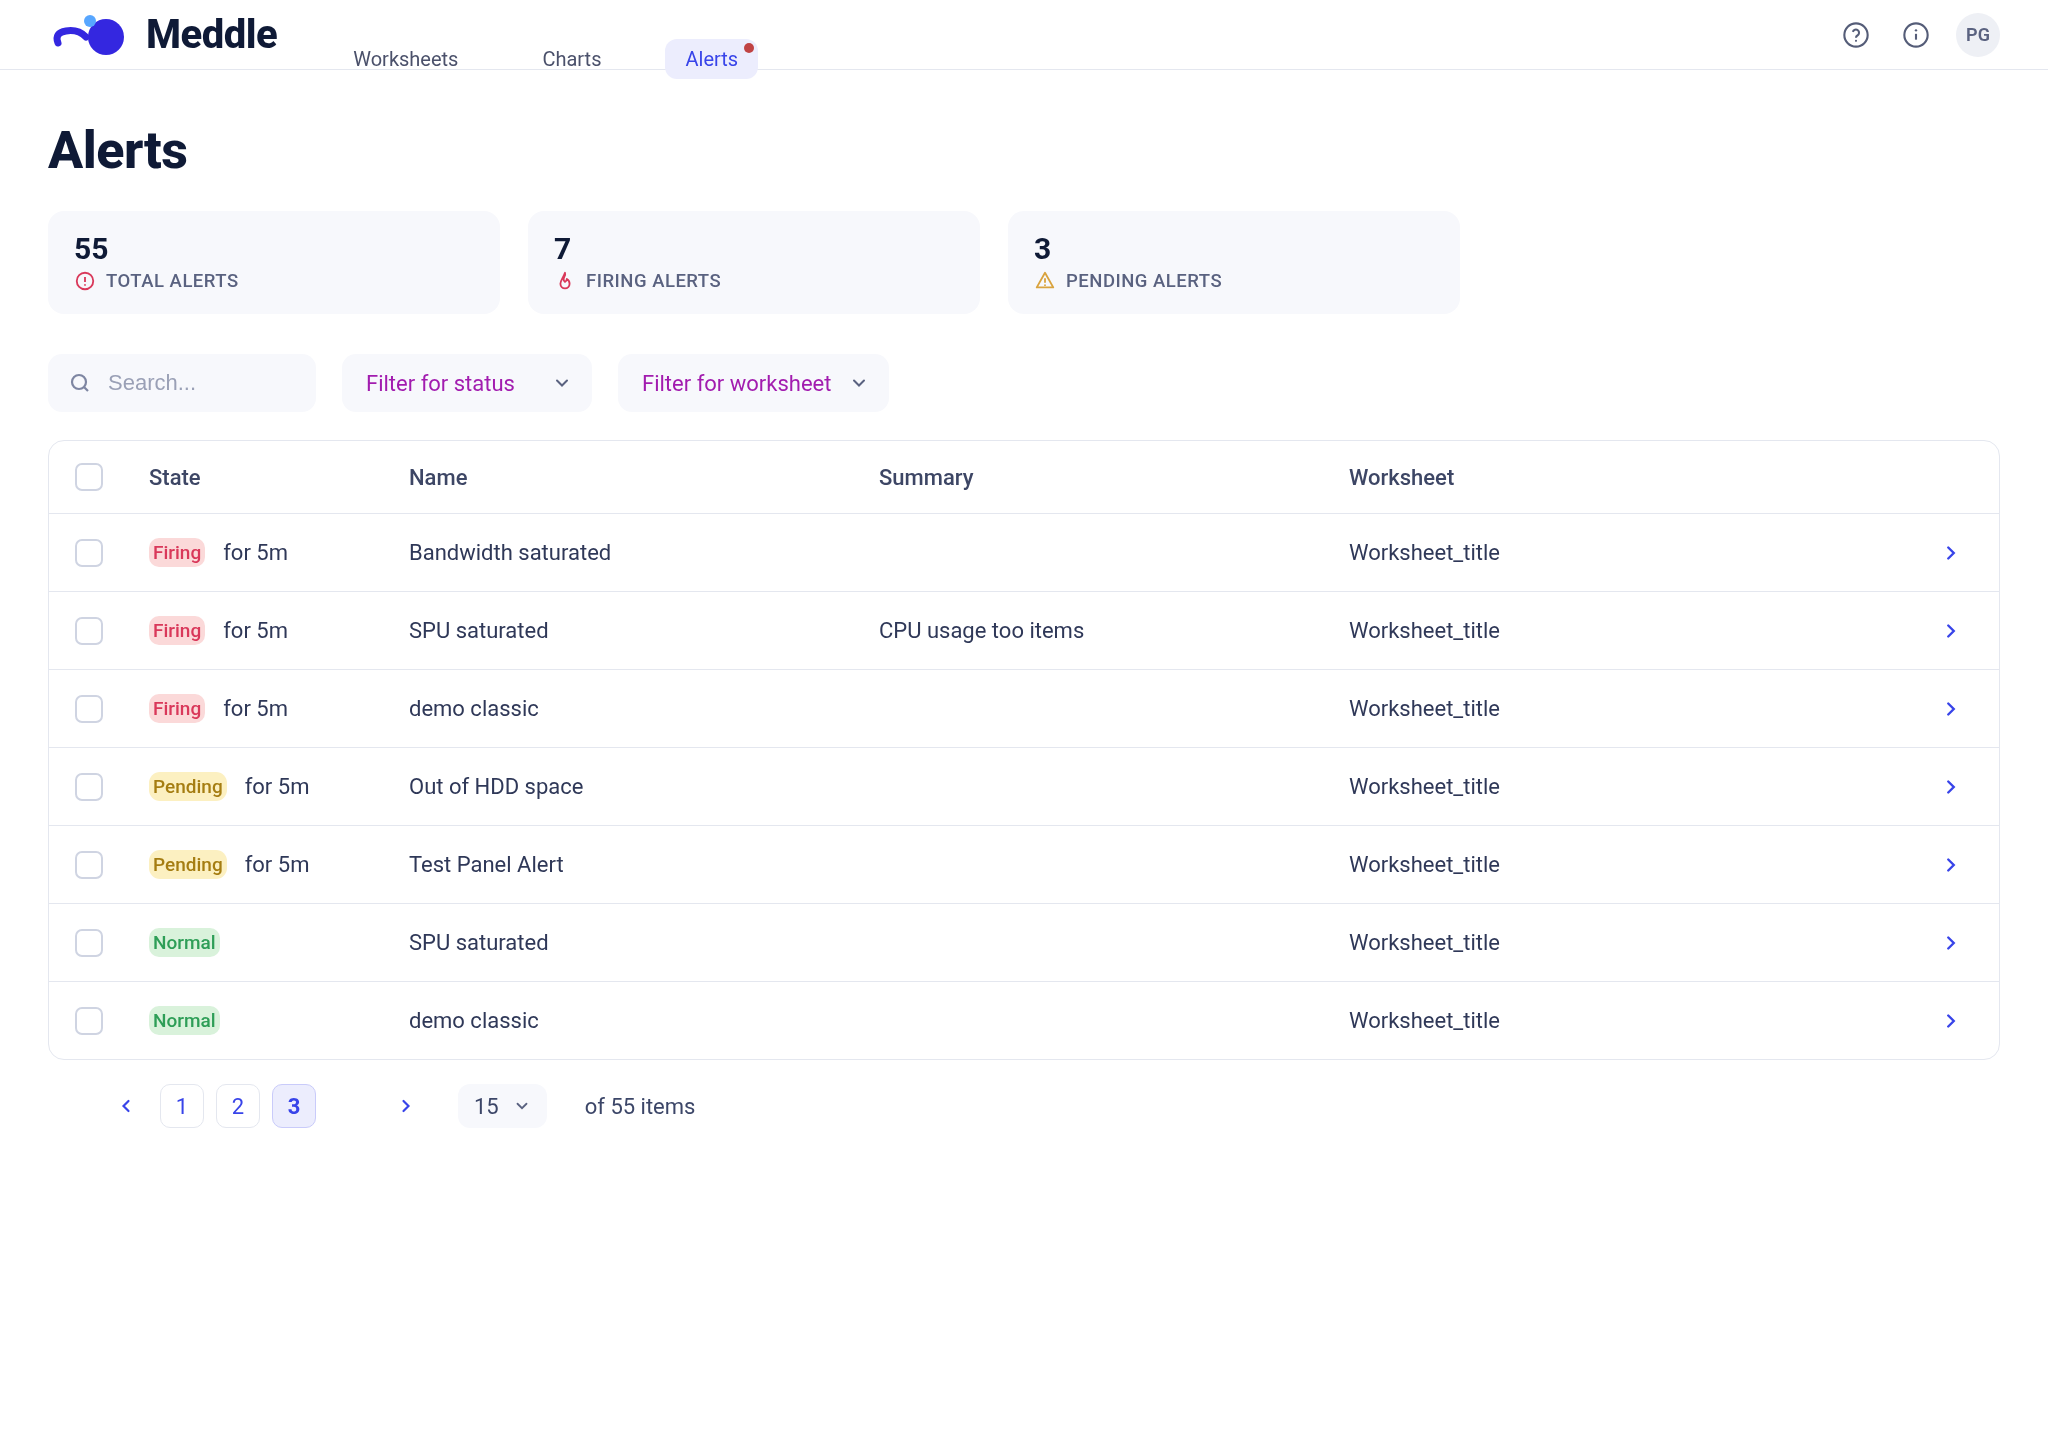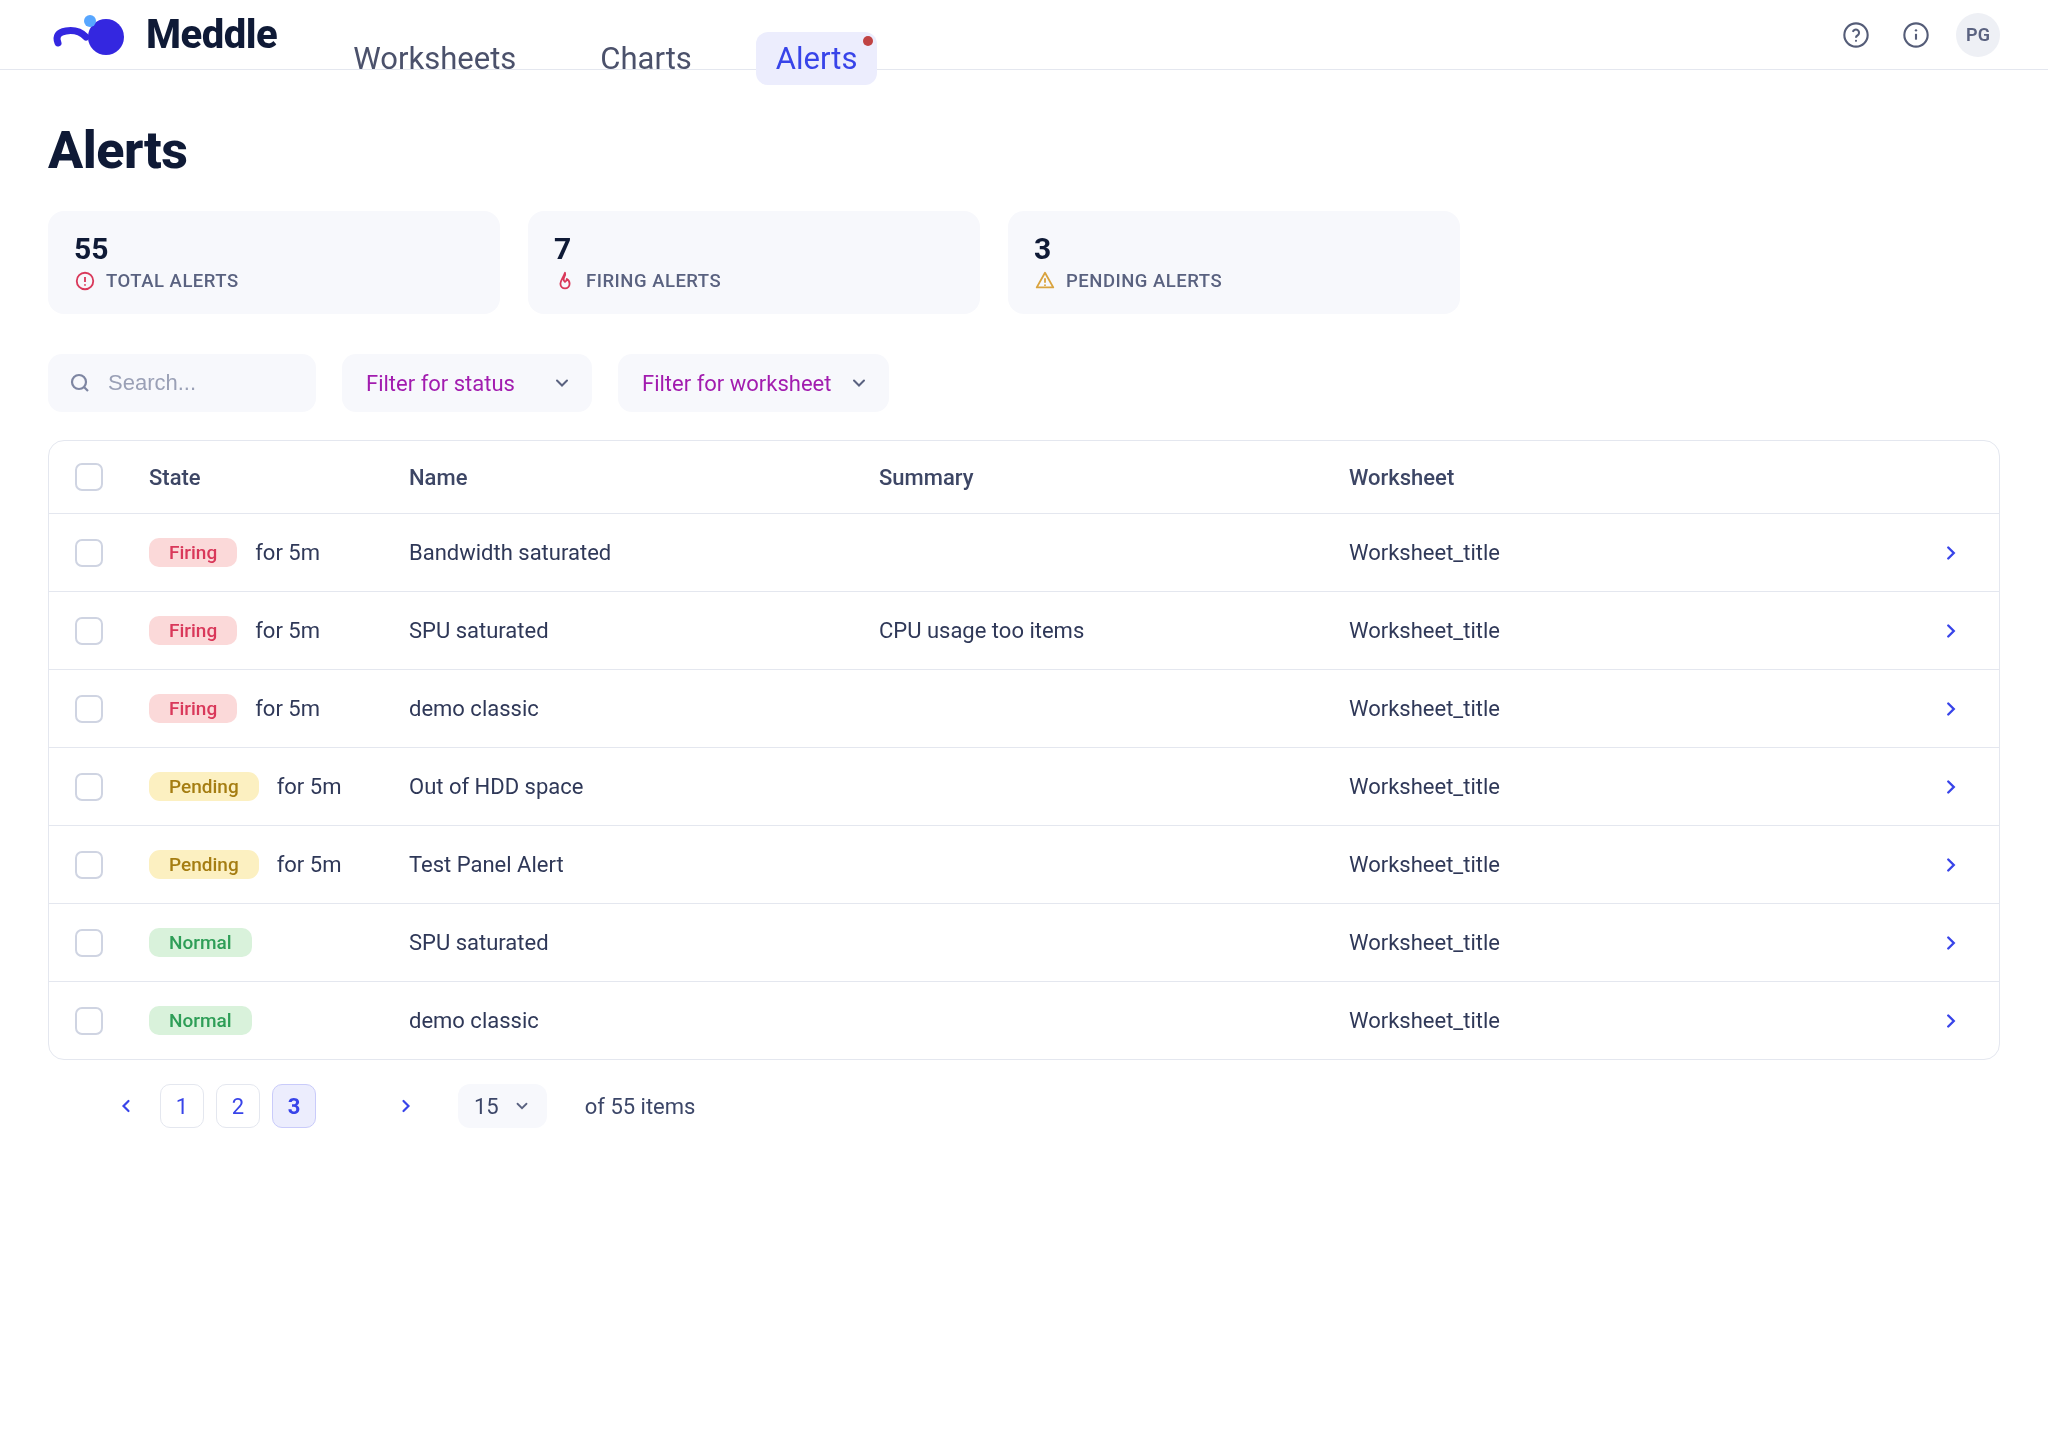--- a/index.html
+++ b/index.html
@@ -51,21 +51,21 @@
     letter-spacing: -0.5px;
     color: var(--ink);
   }
   .nav {
     display: flex;
     align-items: center;
     gap: 44px;
     margin-left: 56px;
   }
   .nav-item {
-    font-size: 31px;
+    font-size: 20px;
     color: #4b516b;
     cursor: pointer;
     padding: 8px 20px;
     border-radius: 12px;
     position: relative;
     margin-top: 48px;
   }
   .nav-item.active {
     color: var(--primary);
     background: #ecedfd;
@@ -223,21 +223,21 @@
     cursor: pointer;
     background: #fff;
   }
   .state {
     display: flex;
     align-items: center;
     gap: 18px;
   }
   .badge {
     border-radius: 10px;
-    padding: 3px 20px;
+    padding: 3px 4px;
     font-size: 19px;
     font-weight: 500;
   }
   .badge.firing { background: var(--badge-firing-bg); color: var(--badge-firing-text); }
   .badge.pending { background: var(--badge-pending-bg); color: var(--badge-pending-text); border-radius: 11px; }
   .badge.normal { background: var(--badge-normal-bg); color: var(--badge-normal-text); }
   .duration { color: #2f3858; }
   .row-chevron {
     display:flex; align-items:center; justify-content:center;
     color: var(--chevron);

